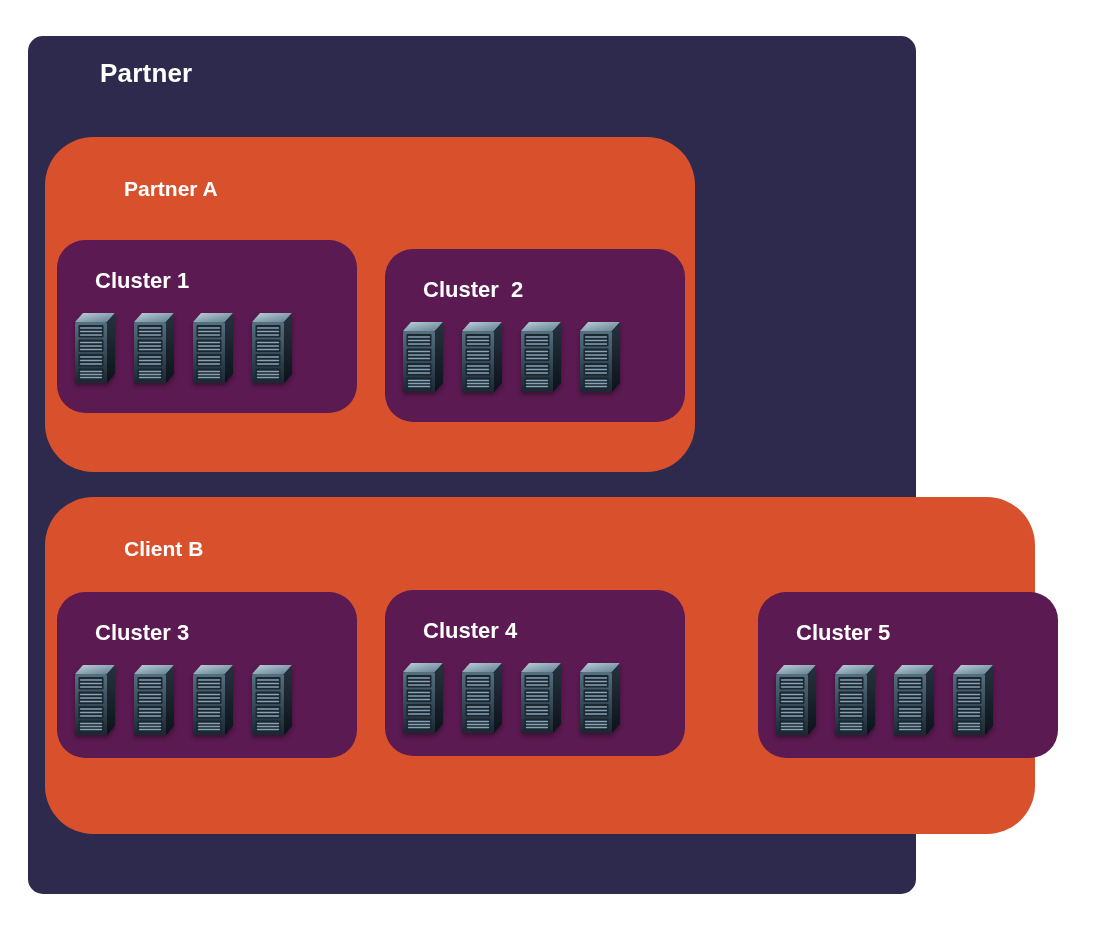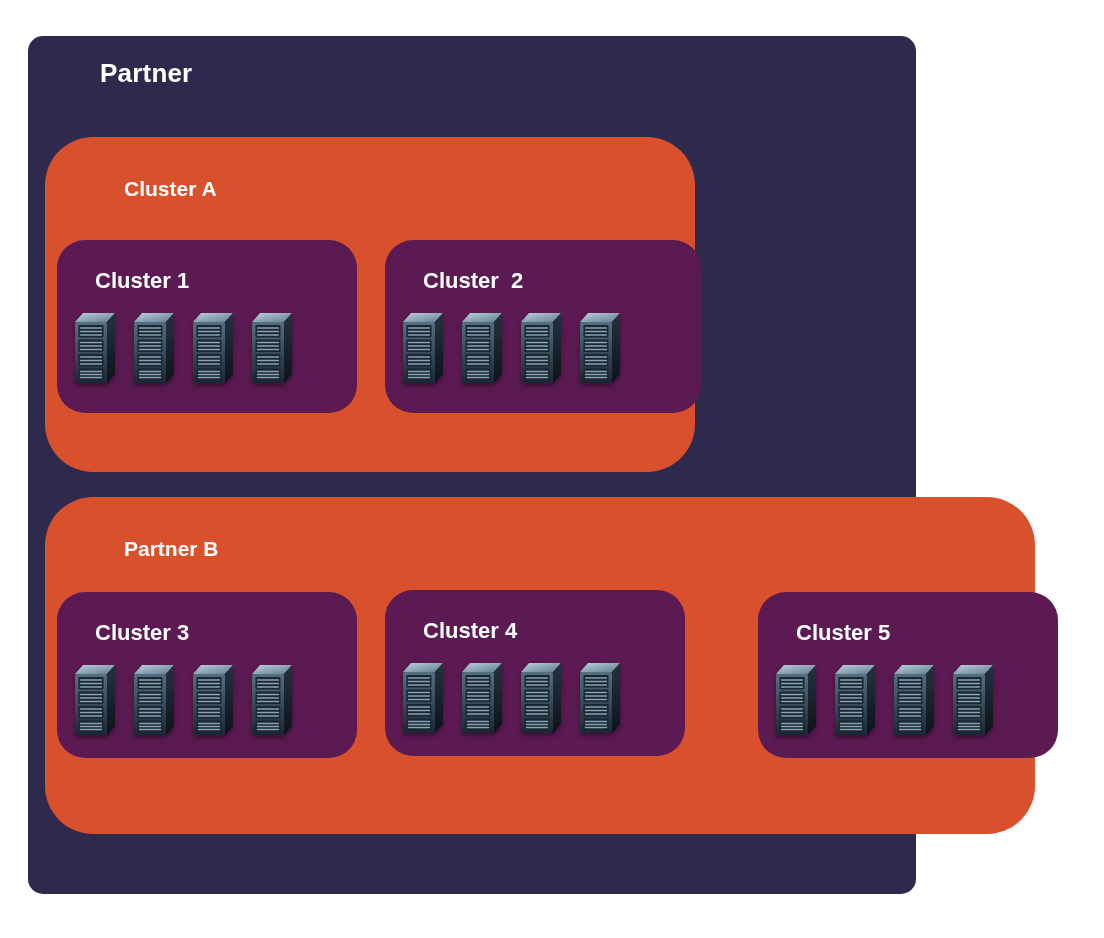--- a/index.html
+++ b/index.html
@@ -60,21 +60,21 @@
   }
   .cluster {
     position: absolute;
     background: var(--cluster-fill, #5b1a51);
     border-radius: 28px;
     width: 300px;
   }
   .cluster-tall { height: 173px; }
   .cluster-short { height: 166px; }
   .cluster-1 { left: 12px;  top: 103px; }
-  .cluster-2 { left: 340px; top: 103px; padding-left: 16px; }
+  .cluster-2 { left: 340px; top: 112px; }
   .cluster-3 { left: 12px;  top: 95px; }
   .cluster-4 { left: 340px; top: 93px; }
   .cluster-5 { left: 677px; top: 95px; margin-left: 36px; }
   .cluster-label {
     position: absolute;
     left: 38px;
     top: 28px;
     color: var(--label-text, #ffffff);
     font-size: 22px;
     font-weight: bold;
@@ -134,21 +134,21 @@
       </g>
     </symbol>
   </defs>
 </svg>
 
 <div class="canvas">
   <div class="partner">
     <div class="partner-label">Partner</div>
 
     <div class="client client-a">
-      <div class="client-label">Cluster A</div>
+      <div class="client-label">Partner A</div>
 
       <div class="cluster cluster-tall cluster-1">
         <div class="cluster-label">Cluster 1</div>
         <div class="server-row">
           <svg class="server">
               <use href="#server-rack"></use>
             </svg>
           <svg class="server">
               <use href="#server-rack"></use>
             </svg>
@@ -174,21 +174,21 @@
               <use href="#server-rack"></use>
             </svg>
           <svg class="server">
               <use href="#server-rack"></use>
             </svg>
         </div>
       </div>
     </div>
 
     <div class="client client-b">
-      <div class="client-label">Partner B</div>
+      <div class="client-label">Client B</div>
 
       <div class="cluster cluster-short cluster-3">
         <div class="cluster-label">Cluster 3</div>
         <div class="server-row">
           <svg class="server">
               <use href="#server-rack"></use>
             </svg>
           <svg class="server">
               <use href="#server-rack"></use>
             </svg>

